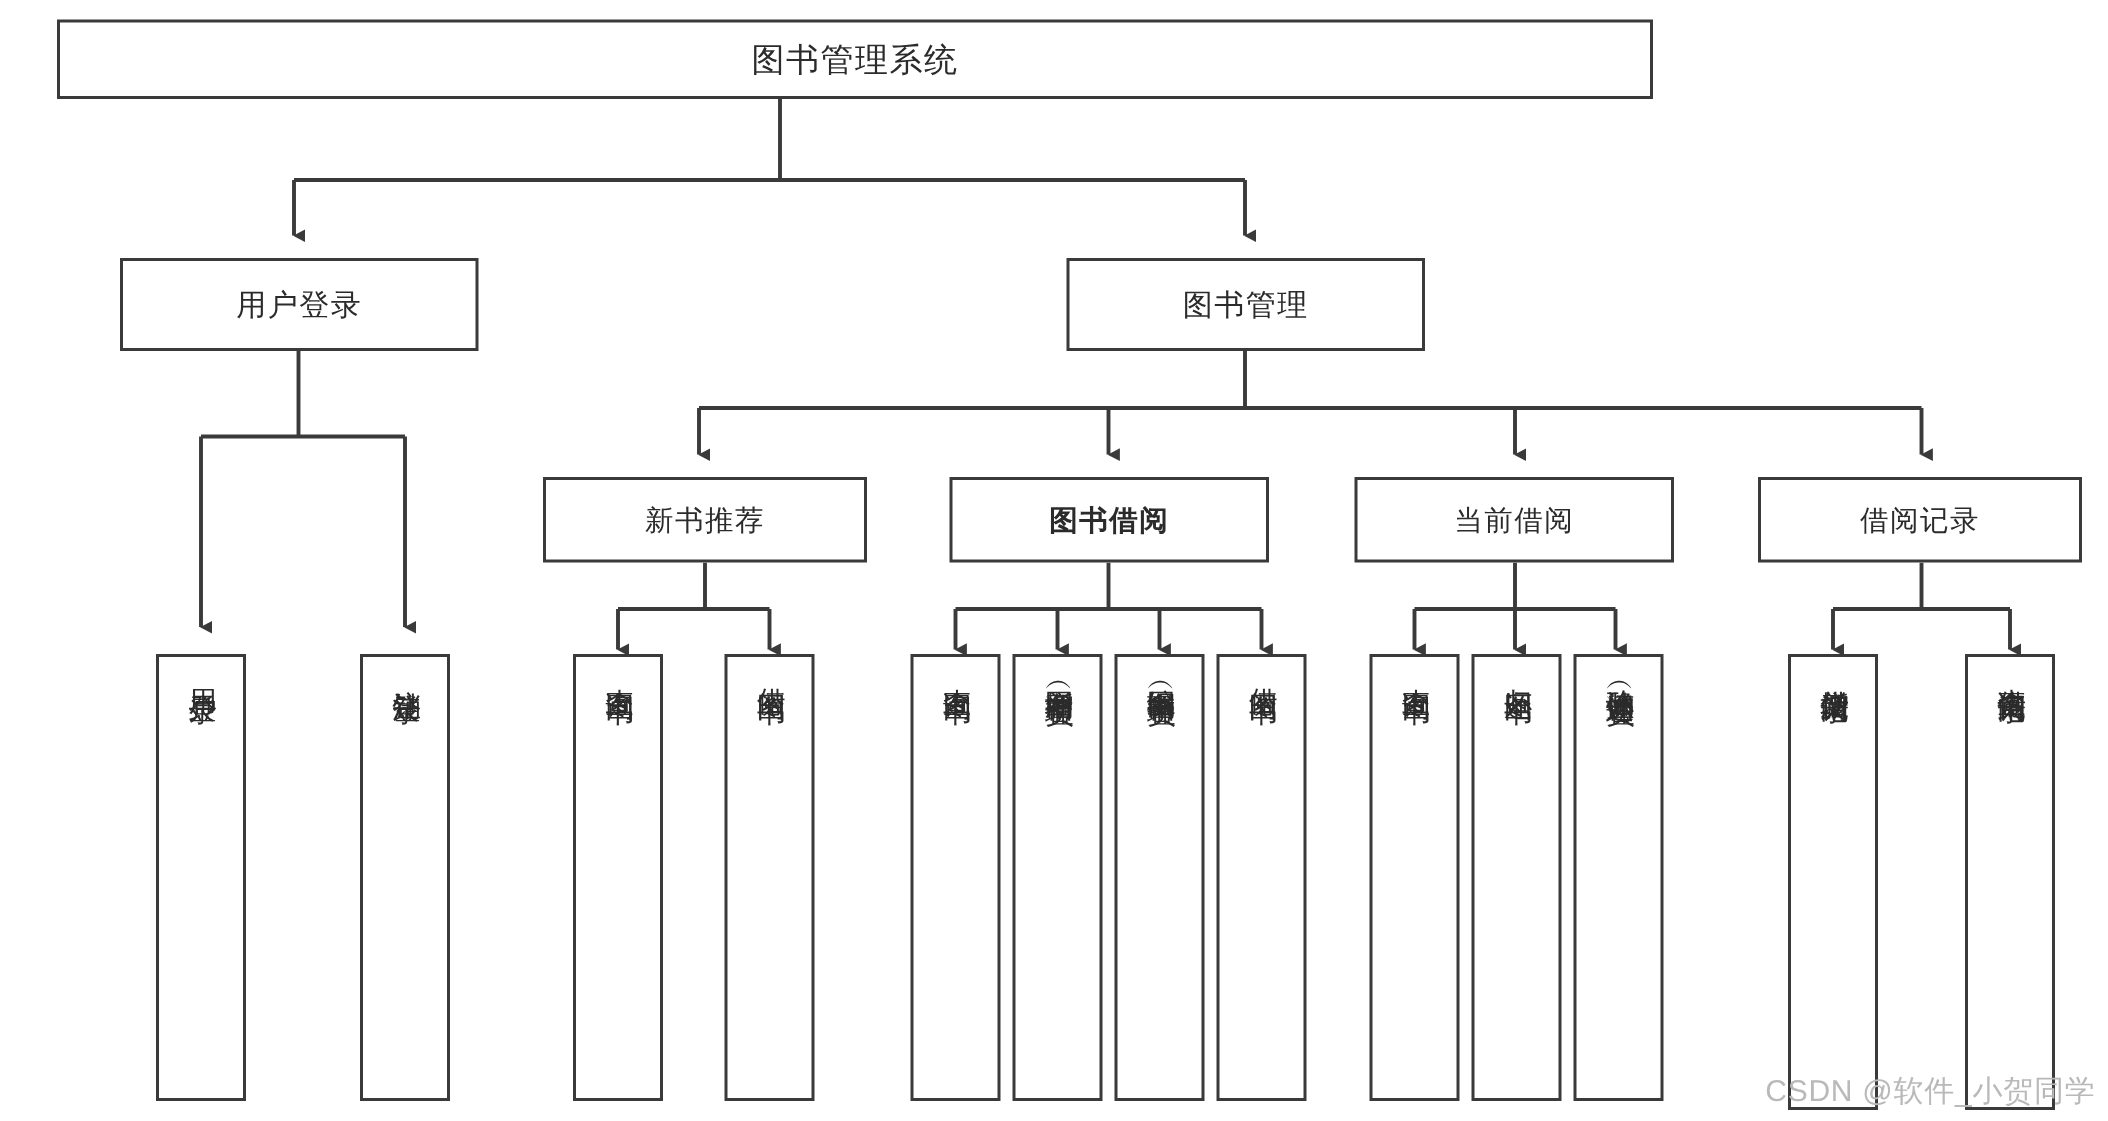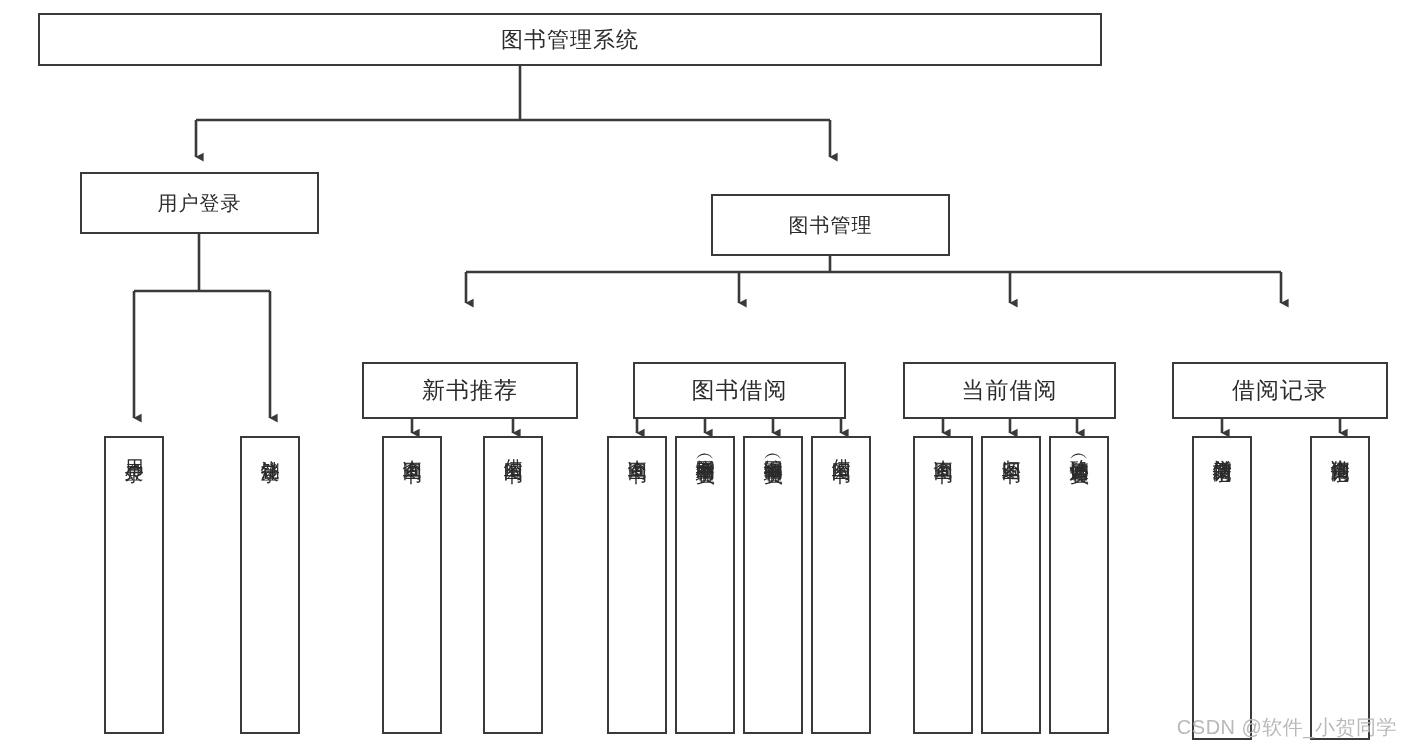--- a/index.html
+++ b/index.html
@@ -38,23 +38,22 @@
   }
   .node.root {
     font-size: 22px;
     letter-spacing: 1px;
   }
   .node.lvl1 {
     font-size: 20px;
     letter-spacing: 1px;
   }
   .node.lvl2 {
-    font-size: 23px;
-    letter-spacing: 1px;
-    margin-top: 44px;
+    font-size: 19px;
+    letter-spacing: 1px;
   }
   
   .node.leaf {
     font-size: 19px;
     align-items: flex-start;
     justify-content: center;
     padding-top: 6px;
   }
   .vtext {
     writing-mode: vertical-rl;
@@ -134,28 +133,28 @@
     </g>
   </svg>
 
   <div class="node root" style="left:18px; top:13px; width:1064px; height:53px;margin-left:20px;">
     <span>图书管理系统</span>
   </div>
 
   <div class="node lvl1" style="left:80px; top:172px; width:239px; height:62px;">
     <span>用户登录</span>
   </div>
-  <div class="node lvl1" style="left:711px; top:172px; width:239px; height:62px;margin-top:22px;">
+  <div class="node lvl1" style="left:711px; top:172px; width:239px; height:62px;">
     <span>图书管理</span>
   </div>
 
   <div class="node lvl2" style="left:362px; top:318px; width:216px; height:57px;">
     <span>新书推荐</span>
   </div>
-  <div class="node lvl2" style="left:633px; top:318px; width:213px; height:57px;">
+  <div class="node lvl2" style="left:633px; top:318px; width:213px; height:57px;font-weight:bold;">
     <span>图书借阅</span>
   </div>
   <div class="node lvl2" style="left:903px; top:318px; width:213px; height:57px;">
     <span>当前借阅</span>
   </div>
   <div class="node lvl2" style="left:1172px; top:318px; width:216px; height:57px;justify-content:center;">
     <span>借阅记录</span>
   </div>
 
   <div class="node leaf" style="left:104px; top:436px; width:60px; height:298px;">

